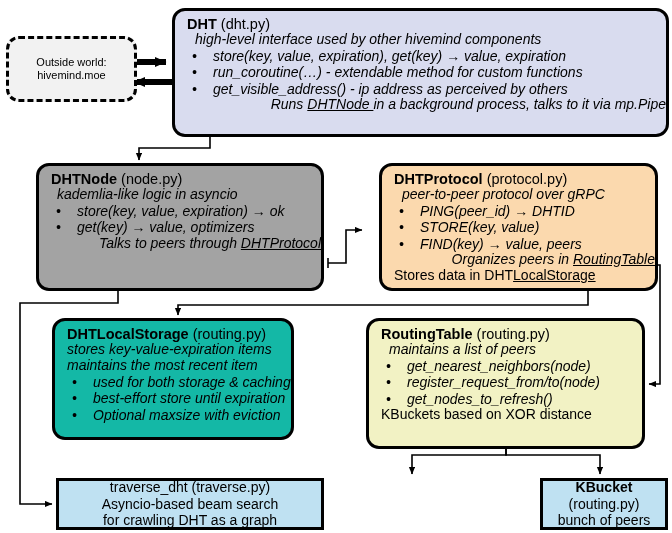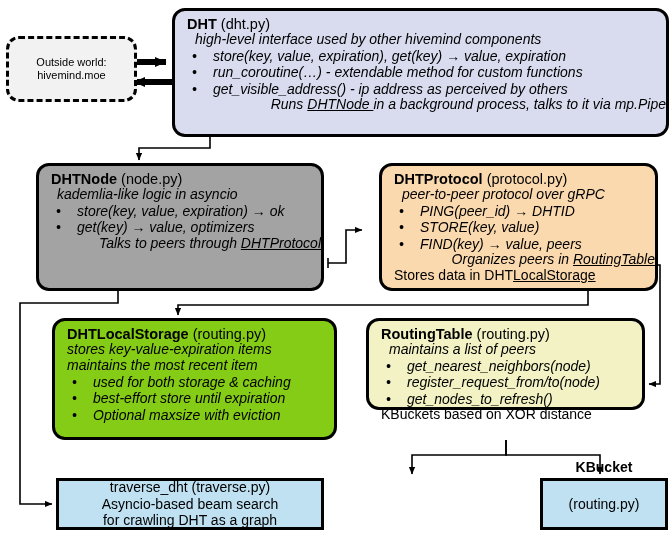--- a/index.html
+++ b/index.html
@@ -93,41 +93,41 @@
   #box-dhtnode {
     left: 36px; top: 163px; width: 288px; height: 128px;
     background: #a3a3a3;
   }
   #box-protocol {
     left: 366px; top: 163px; width: 279px; height: 128px;
     background: #fbd9ae;
     margin-left: 13px;
   }
   #box-localstorage {
-    left: 52px; top: 318px; width: 285px; height: 122px;
-    background: #84cc16;
+    left: 52px; top: 318px; width: 242px; height: 122px;
+    background: #14b8a6;
   }
   #box-routingtable {
-    left: 366px; top: 318px; width: 279px; height: 92px;
+    left: 366px; top: 318px; width: 279px; height: 131px;
     background: #f2f2c4;
   }
   #box-traverse {
     left: 56px; top: 478px; width: 268px; height: 52px;
     background: #bfe1f2;
     display: flex; flex-direction: column; justify-content: center;
   }
   #box-dhtid {
     left: 330px; top: 478px; width: 172px; height: 52px;
     background: #bfe1f2;
     display: flex; flex-direction: column; justify-content: center;
   }
   #box-kbucket {
     left: 540px; top: 478px; width: 128px; height: 52px;
     background: #bfe1f2;
-    display: flex; flex-direction: column; justify-content: center; gap: 20px;
+    display: flex; flex-direction: column; justify-content: center;
   }
   .blue-line { font-size: 14px; line-height: 1.18; white-space: nowrap; text-align: center; }
   .blue-line.b { font-weight: bold; }
 </style>
 </head>
 <body>
 
 <div id="canvas">
 
   <svg id="wires" viewBox="0 0 672 533">

